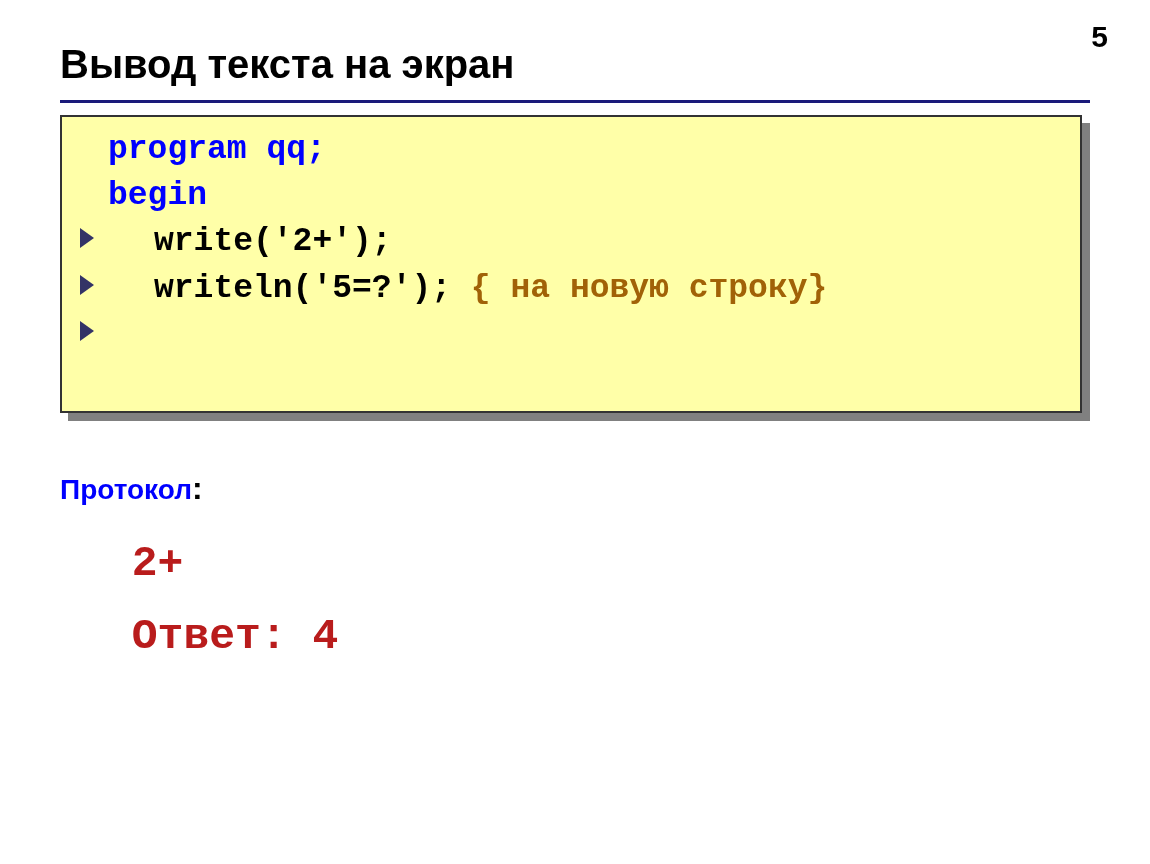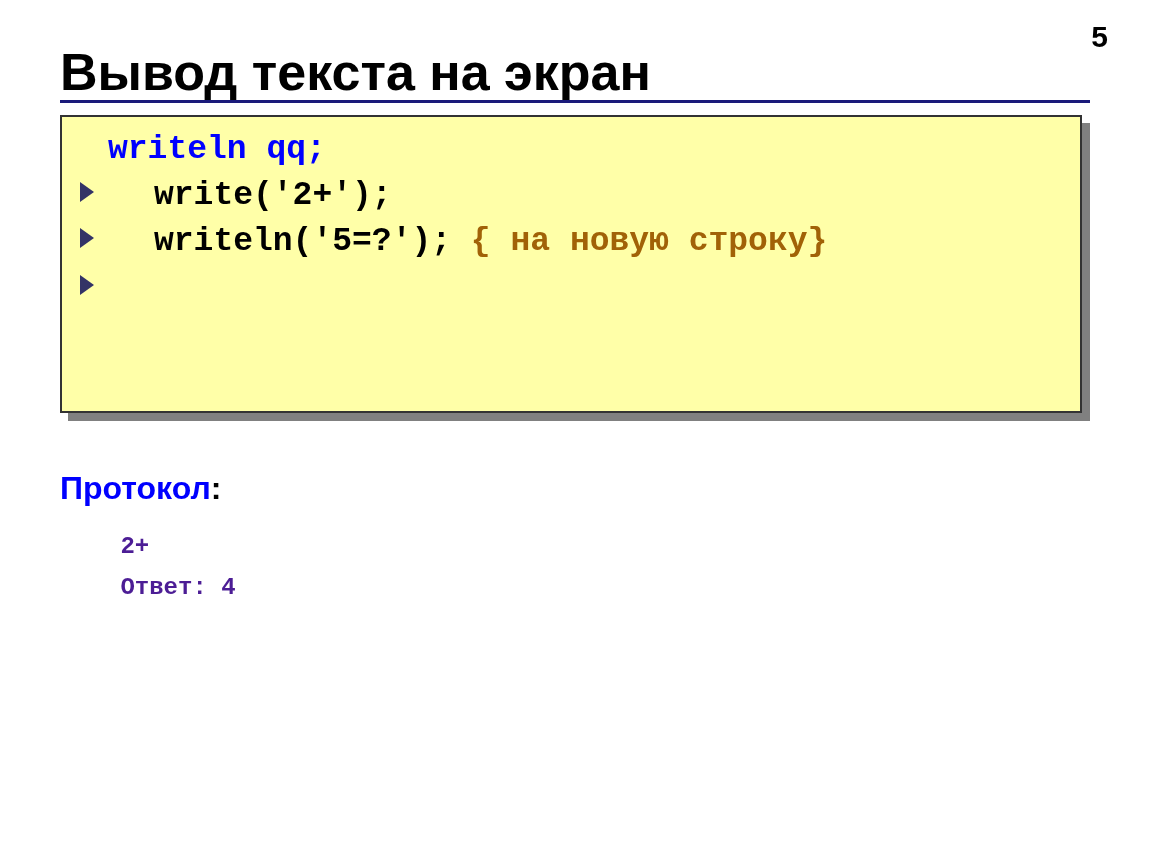--- a/index.html
+++ b/index.html
@@ -17,21 +17,21 @@
     top: 20px;
     right: 42px;
     font-size: 30px;
     font-weight: bold;
     color: #000;
   }
   .slide-title {
     position: absolute;
     top: 42px;
     left: 60px;
-    font-size: 52px;
+    font-size: 40px;
     font-weight: bold;
     color: #000;
   }
   .title-rule {
     position: absolute;
     top: 100px;
     left: 60px;
     width: 1030px;
     height: 0;
     border-top: 3px solid #1a1a7a;
@@ -81,50 +81,51 @@
   .protocol-block {
     position: absolute;
     top: 470px;
     left: 60px;
     font-size: 30px;
   }
   .protocol-label {
     color: #0000ff;
     font-weight: bold;
     font-family: Arial, sans-serif;
-    font-size: 32px;
+    font-size: 28px;
   }
   .protocol-colon {
     color: #000;
     font-weight: bold;
     font-family: Arial, sans-serif;
     font-size: 32px;
   }
   .protocol-out {
     font-family: "Courier New", Courier, monospace;
     font-weight: bold;
-    font-size: 24px;
-    color: #4c1d95;
+    font-size: 43px;
+    color: #b91c1c;
     margin-left: 46px;
     margin-top: 20px;
     line-height: 1.7;
     white-space: pre;
   }
 </style>
 </head>
 <body>
 
 <div class="page-number">5</div>
 
 <div class="slide-title">Вывод текста на экран</div>
 <div class="title-rule"></div>
 
 <div class="code-box-shadow"></div>
 <div class="code-box">
-  <div class="code-line"><span class="bul-empty"></span><span class="kw-blue">writeln qq;</span></div>
+  <div class="code-line"><span class="bul-empty"></span><span class="kw-blue">program qq;</span></div>
+  <div class="code-line"><span class="bul-empty"></span><span class="kw-blue">begin</span></div>
   <div class="code-line"><span class="bul"></span><span class="indent-one"></span><span>write('2+');</span></div>
   <div class="code-line"><span class="bul"></span><span class="indent-one"></span><span>writeln('5=?'); </span><span class="cm-green">{ на новую строку}</span></div>
   <div class="code-line"><span class="bul"></span><span class="indent-one"></span></div>
 </div>
 
 <div class="protocol-block">
   <span class="protocol-label">Протокол</span><span class="protocol-colon">:</span>
   <div class="protocol-out"><span> 2+</span>
 <span> Ответ: 4</span></div>
 </div>

